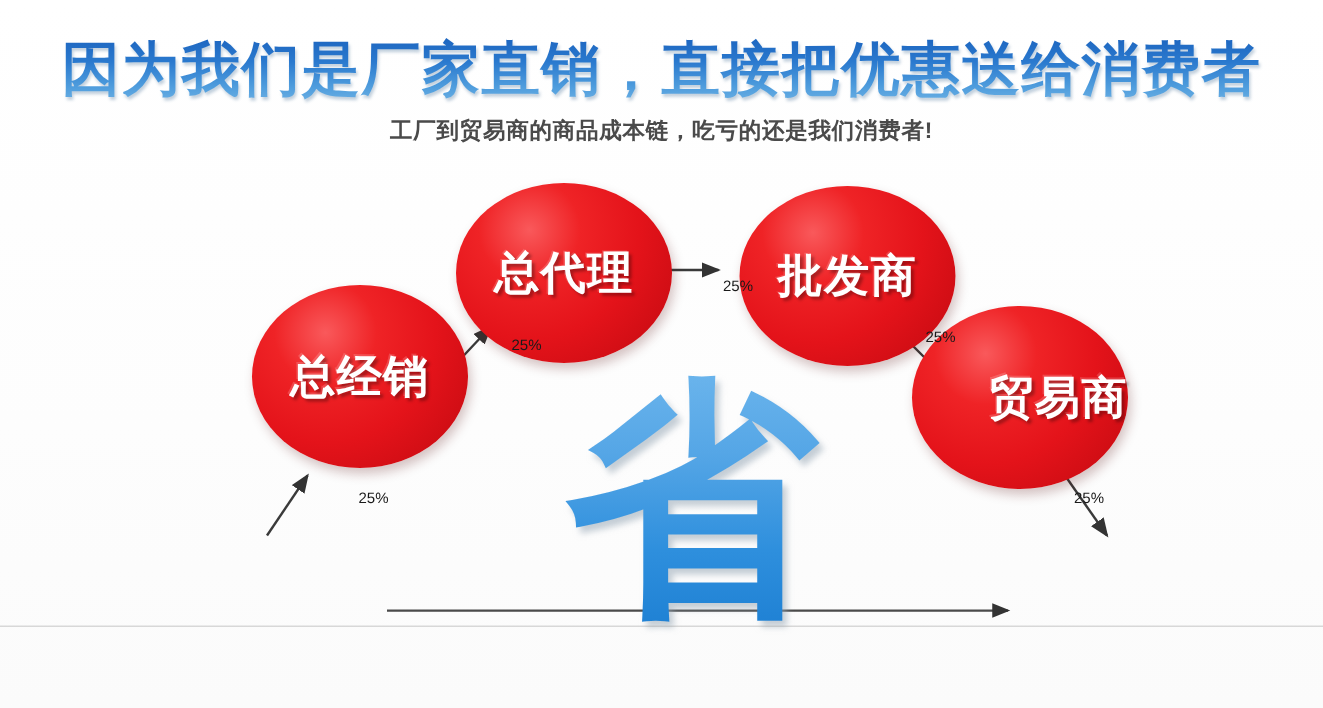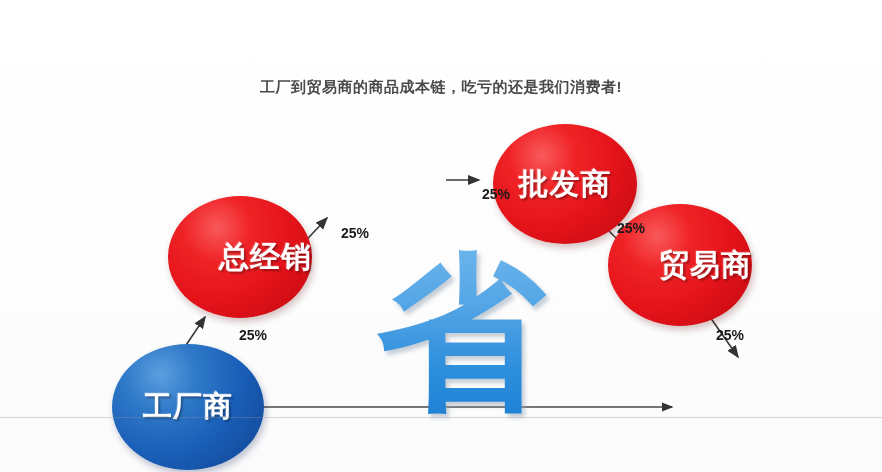--- a/index.html
+++ b/index.html
@@ -87,21 +87,21 @@
   }
   .node.blue {
     background:
       radial-gradient(circle at 32% 24%, #5c9fe0 0%, #2f79c8 26%, #1a5fb8 56%, #144ea0 82%, #0f3f86 100%);
     box-shadow: 2px 4px 7px rgba(20,40,90,0.28);
   }
   .node.red .node-label { font-size: 30px; letter-spacing: 1px; }
   .node.blue .node-label { font-size: 29px; letter-spacing: 1px; }
 
   
-  #node-zongjingxiao { left: 168px; top: 196px; width: 144px; height: 122px; justify-content: flex-end; }
+  #node-zongjingxiao { left: 168px; top: 190px; width: 144px; height: 122px; }
   #node-zongdaili    { left: 304px; top: 122px; width: 144px; height: 120px; }
   #node-pifashang    { left: 493px; top: 124px; width: 144px; height: 120px; }
   #node-maoyishang   { left: 608px; top: 204px; width: 144px; height: 122px; justify-content: flex-end; }
   #node-gongchang    { left: 112px; top: 344px; width: 152px; height: 126px; }
   #node-xiaofeizhe   { left: 664px; top: 344px; width: 152px; height: 126px; }
 
   
   .center-glyph {
     position: absolute;
     left: 371px;
@@ -118,22 +118,22 @@
     -webkit-background-clip: text;
     background-clip: text;
     color: transparent;
     -webkit-text-fill-color: transparent;
     filter: drop-shadow(3px 4px 2px rgba(150,165,180,0.55));
   }
 
   
   .pct {
     position: absolute;
-    font-size: 14px;
-    font-weight: bold;
+    font-size: 10px;
+    font-weight: normal;
     color: #1a1a1a;
     white-space: nowrap;
     letter-spacing: 0px;
     padding-left: 36px;
   }
   #pct-1 { left: 203px; top: 327px; }
   #pct-2 { left: 305px; top: 225px; }
   #pct-3 { left: 446px; top: 186px; }
   #pct-4 { left: 581px; top: 220px; }
   #pct-5 { left: 680px; top: 327px; }
@@ -146,20 +146,21 @@
     width: 882px;
     height: 1px;
     background: rgba(150,150,150,0.35);
   }
 </style>
 </head>
 <body>
 
 <div id="poster">
 
+  <div class="title">因为我们是厂家直销，直接把优惠送给消费者</div>
 
   <div class="subtitle">工厂到贸易商的商品成本链，吃亏的还是我们消费者!</div>
 
   <div class="stage">
 
     <svg width="882" height="472">
       <defs>
         <marker id="ah" markerWidth="9" markerHeight="9" refX="7" refY="3.2" orient="auto" markerUnits="strokeWidth">
           <path d="M0,0 L8,3.2 L0,6.4 z" fill="#333333"></path>
         </marker>
@@ -173,28 +174,28 @@
 
       <line x1="596" y1="218" x2="628" y2="250" stroke="#3a3a3a" stroke-width="1.6" marker-end="url(#ah)"></line>
 
       <line x1="710" y1="317" x2="738" y2="357" stroke="#3a3a3a" stroke-width="1.6" marker-end="url(#ah)"></line>
 
       <line x1="258" y1="407" x2="672" y2="407" stroke="#4a4a4a" stroke-width="1.5" marker-end="url(#ah)"></line>
     </svg>
 
     <div class="center-glyph">省</div>
 
-    <div class="node blue" id="node-gongchang">
-      <span class="node-label">工厂商</span>
-    </div>
 
     <div class="node red" id="node-zongjingxiao">
       <span class="node-label">总经销</span>
     </div>
 
+    <div class="node red" id="node-zongdaili">
+      <span class="node-label">总代理</span>
+    </div>
 
     <div class="node red" id="node-pifashang">
       <span class="node-label">批发商</span>
     </div>
 
     <div class="node red" id="node-maoyishang">
       <span class="node-label">贸易商</span>
     </div>
 
 

